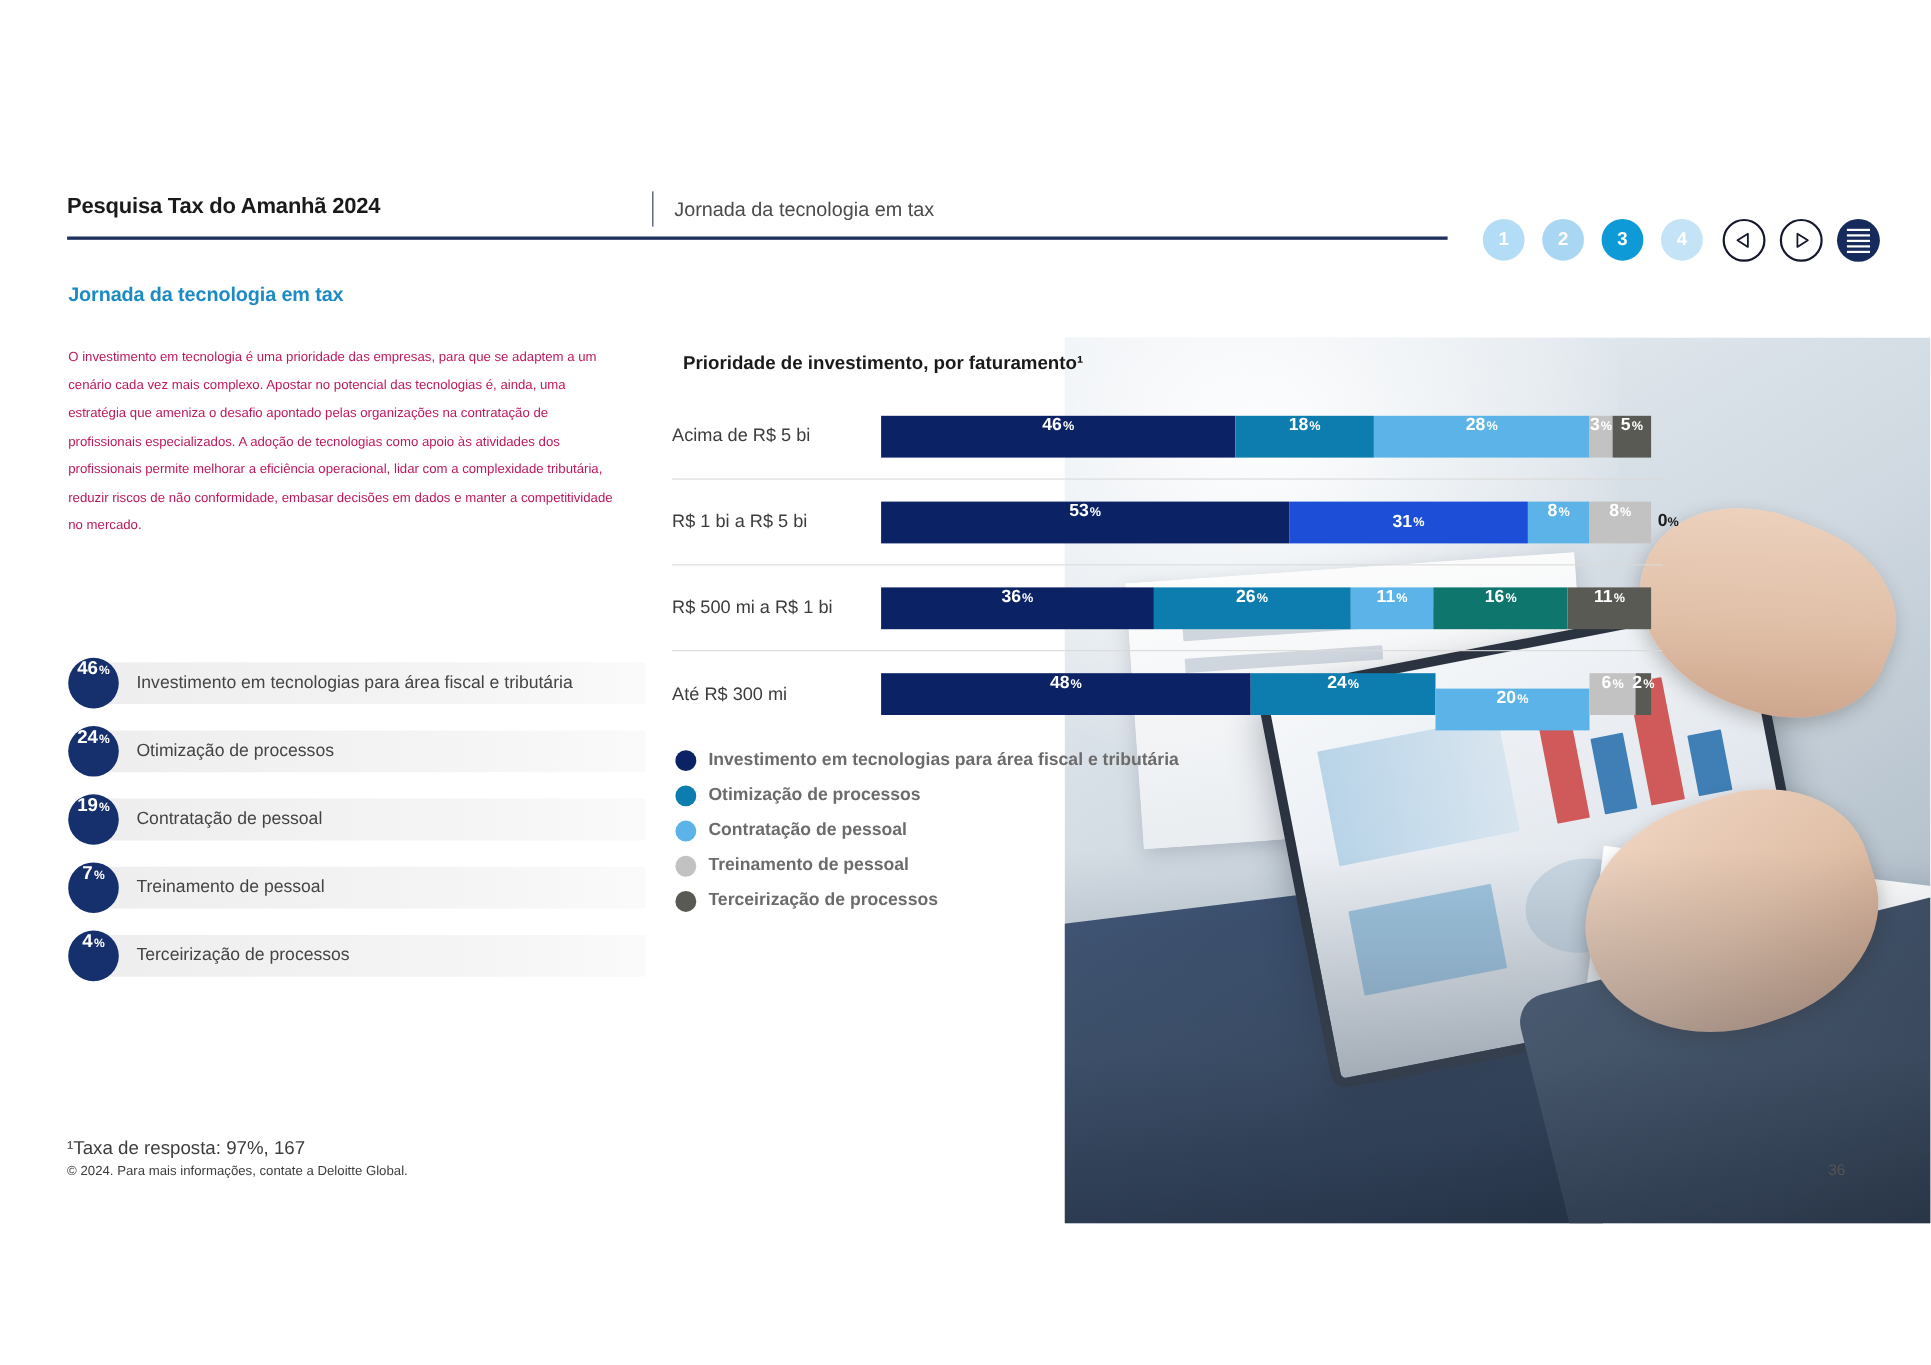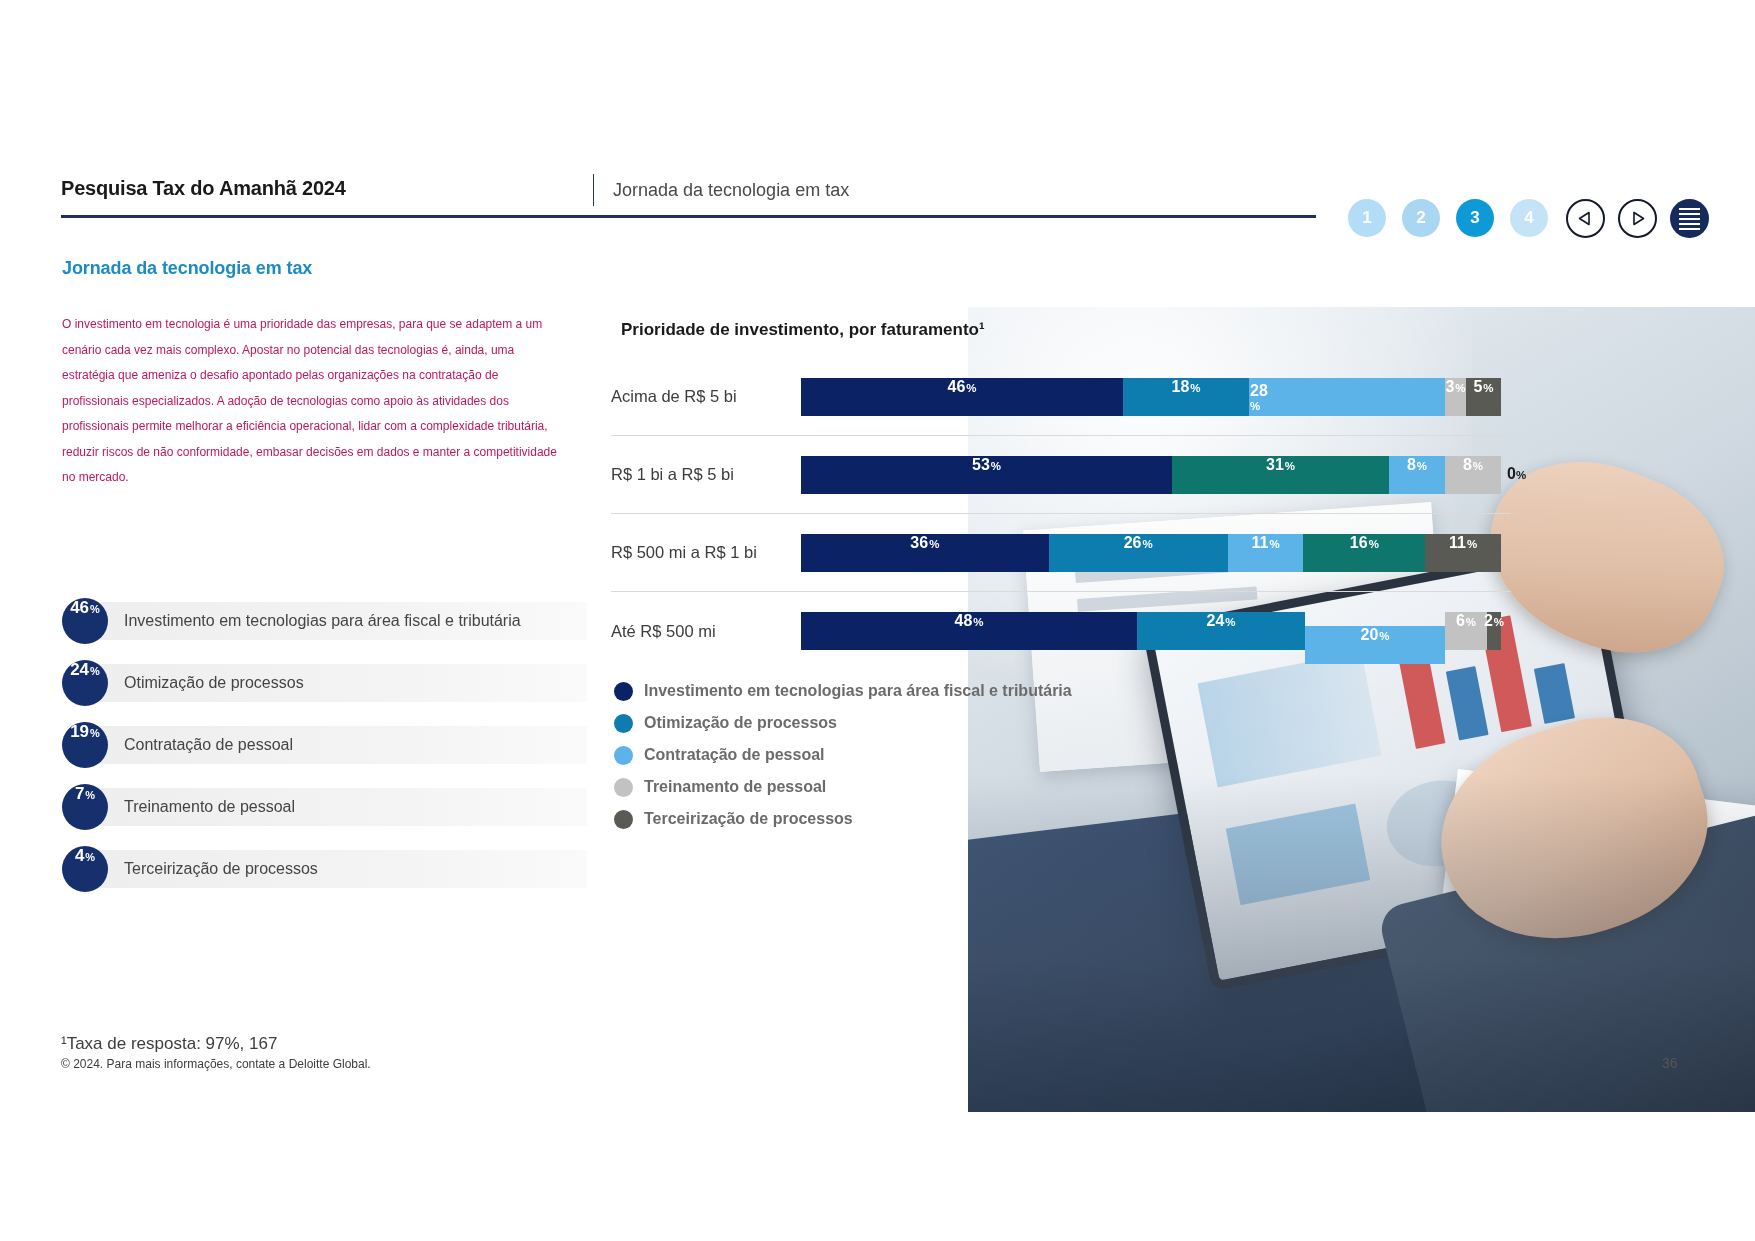--- a/index.html
+++ b/index.html
@@ -327,42 +327,42 @@
       <div class="cat">Acima de R$ 5 bi</div>
       <div class="track">
           <div class="seg" style="width: 322px; background: rgb(11, 34, 101);">
             <span>46</span>
             <span class="pct">%</span>
           </div>
           <div class="seg" style="width: 126px; background: rgb(13, 124, 174);">
             <span>18</span>
             <span class="pct">%</span>
           </div>
-          <div class="seg" style="width: 196px; background: rgb(92, 179, 232); flex-direction: column;">
+          <div class="seg" style="width: 196px; background: rgb(92, 179, 232);">
             <span>28</span>
             <span class="pct">%</span>
           </div>
           <div class="seg" style="width: 21px; background: rgb(194, 194, 194);">
             <span>3</span>
             <span class="pct">%</span>
           </div>
           <div class="seg" style="width: 35px; background: rgb(90, 90, 85);">
             <span>5</span>
             <span class="pct">%</span>
           </div>
         </div>
     </div>
     <div class="barrow">
       <div class="cat">R$ 1 bi a R$ 5 bi</div>
       <div class="track">
           <div class="seg" style="width: 371px; background: rgb(11, 34, 101);">
             <span>53</span>
             <span class="pct">%</span>
           </div>
-          <div class="seg" style="width: 217px; background: #0f766e;">
+          <div class="seg" style="width: 217px; background: #1d4ed8; align-items: center;">
             <span>31</span>
             <span class="pct">%</span>
           </div>
           <div class="seg" style="width: 56px; background: rgb(92, 179, 232);">
             <span>8</span>
             <span class="pct">%</span>
           </div>
           <div class="seg" style="width: 56px; background: rgb(194, 194, 194);">
             <span>8</span>
             <span class="pct">%</span>
@@ -389,21 +389,21 @@
             <span>16</span>
             <span class="pct">%</span>
           </div>
           <div class="seg" style="width: 77px; background: rgb(90, 90, 85);">
             <span>11</span>
             <span class="pct">%</span>
           </div>
         </div>
     </div>
     <div class="barrow">
-      <div class="cat">Até R$ 500 mi</div>
+      <div class="cat">Até R$ 300 mi</div>
       <div class="track">
           <div class="seg" style="width: 336px; background: rgb(11, 34, 101);">
             <span>48</span>
             <span class="pct">%</span>
           </div>
           <div class="seg" style="width: 168px; background: rgb(13, 124, 174);">
             <span>24</span>
             <span class="pct">%</span>
           </div>
           <div class="seg" style="width: 140px; background: rgb(92, 179, 232); margin-top: 14px;">

